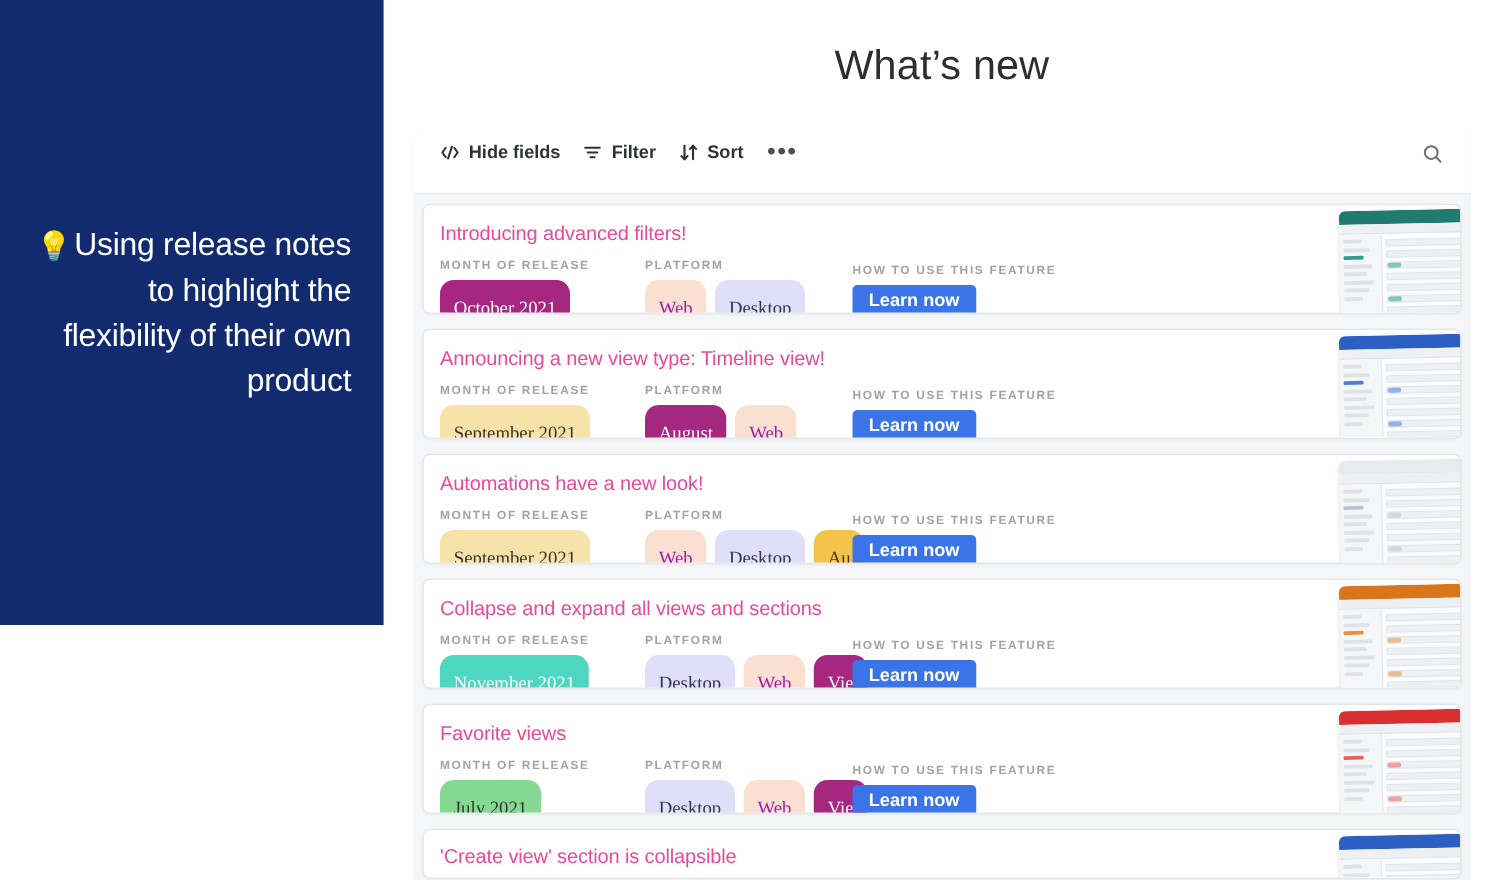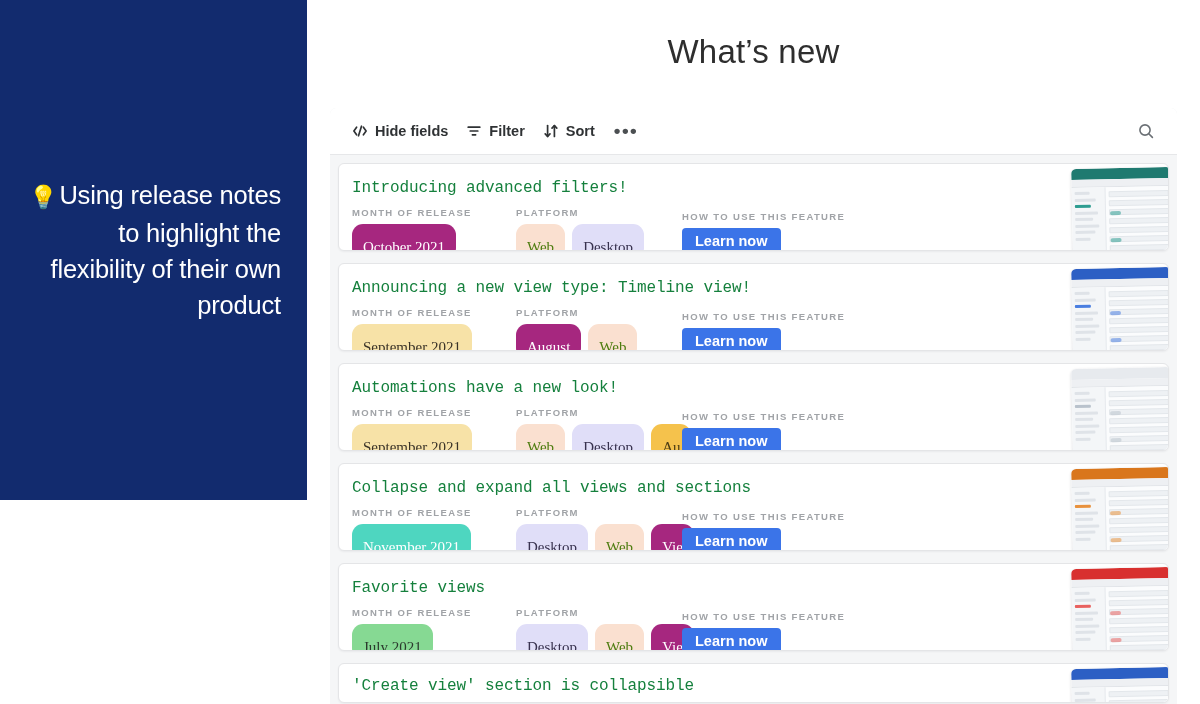--- a/index.html
+++ b/index.html
@@ -77,21 +77,21 @@
     border-radius: 6px 6px 0 0;
     overflow: hidden;
   }
 
   
   .toolbar {
     height: 47px;
     background: #ffffff;
     border-bottom: 1px solid #e6e7e9;
     display: flex;
-    align-items: center;
+    align-items: flex-start;
     padding: 0 16px 0 13px;
     border-radius: 6px 6px 0 0;
   }
   .tool-btn {
     display: flex;
     align-items: center;
     gap: 7px;
     height: 28px;
     padding: 0 9px;
     border-radius: 4px;
@@ -137,26 +137,26 @@
     border-radius: 6px;
     height: 88px;
     margin-bottom: 12px;
     padding: 14px 18px 0 13px;
     box-shadow: 0 1px 2px rgba(16,24,40,0.05);
     overflow: hidden;
     cursor: pointer;
   }
   .card-title {
     font-size: 16px;
-    color: #15803d;
+    color: #ec4899;
     font-weight: 400;
     line-height: 20px;
     letter-spacing: -0.1px;
     margin-bottom: 9px;
-    font-family: Liberation Mono, monospace;
+    font-family: Liberation Sans, sans-serif;
   }
 
   .fields {
     display: flex;
     align-items: center;
     position: relative;
   }
   .field {
     position: relative;
   }
@@ -184,21 +184,21 @@
     line-height: 16px;
     font-weight: 400;
     font-family: Liberation Serif, serif;
   }
 
   
   .pill-magenta  { background: #a6277f; color: #ffffff; }
   .pill-cream    { background: #f7e2a7; color: #3a3328; }
   .pill-teal     { background: #4ed6c0; color: #ffffff; }
   .pill-green    { background: #86d993; color: #2b3a2d; }
-  .pill-peach    { background: #fae0d0; color: #4d7c0f; }
+  .pill-peach    { background: #fae0d0; color: #a21caf; }
   .pill-lavender { background: #e0def8; color: #38324f; }
   .pill-amber    { background: #f5c24c; color: #4a3b14; }
 
   .learn-btn {
     display: inline-block;
     background: #3b74e8;
     color: #ffffff;
     font-size: 14.5px;
     font-weight: 700;
     line-height: 16px;

